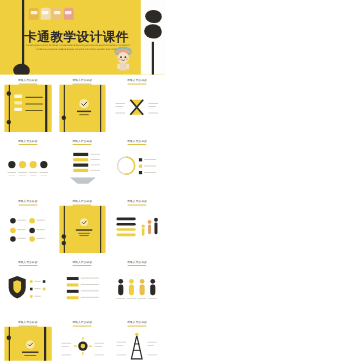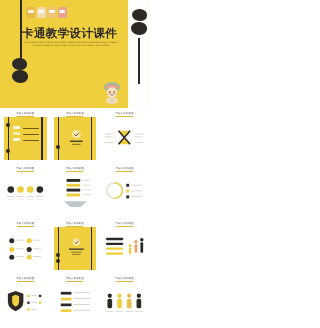--- a/index.html
+++ b/index.html
@@ -5,21 +5,21 @@
   * { margin:0; padding:0; box-sizing:border-box; }
   html,body { width:150px; height:328px; }
   body {
     font-family:"DejaVu Sans","Liberation Sans",sans-serif;
     background:#ffffff;
     overflow:hidden;
   }
   .page { width:150px; height:328px; position:relative; background:#fff; }
 
   
-  .hero { position:relative; width:150px; height:108px; background:#f0cf3f; overflow:hidden; }
+  .hero { position:relative; width:150px; height:68px; background:#f0cf3f; overflow:hidden; }
   .hero-white-strip {
     position:absolute; right:0; top:0; width:22px; height:100%;
     background:#fdfdfb;
   }
   .hero-vline-l {
     position:absolute; left:20px; top:0; width:1.6px; height:62px; background:#2d2a26;
   }
   .hero-vline-r {
     position:absolute; right:10px; top:38px; width:1.6px; height:46px; background:#2d2a26;
   }

